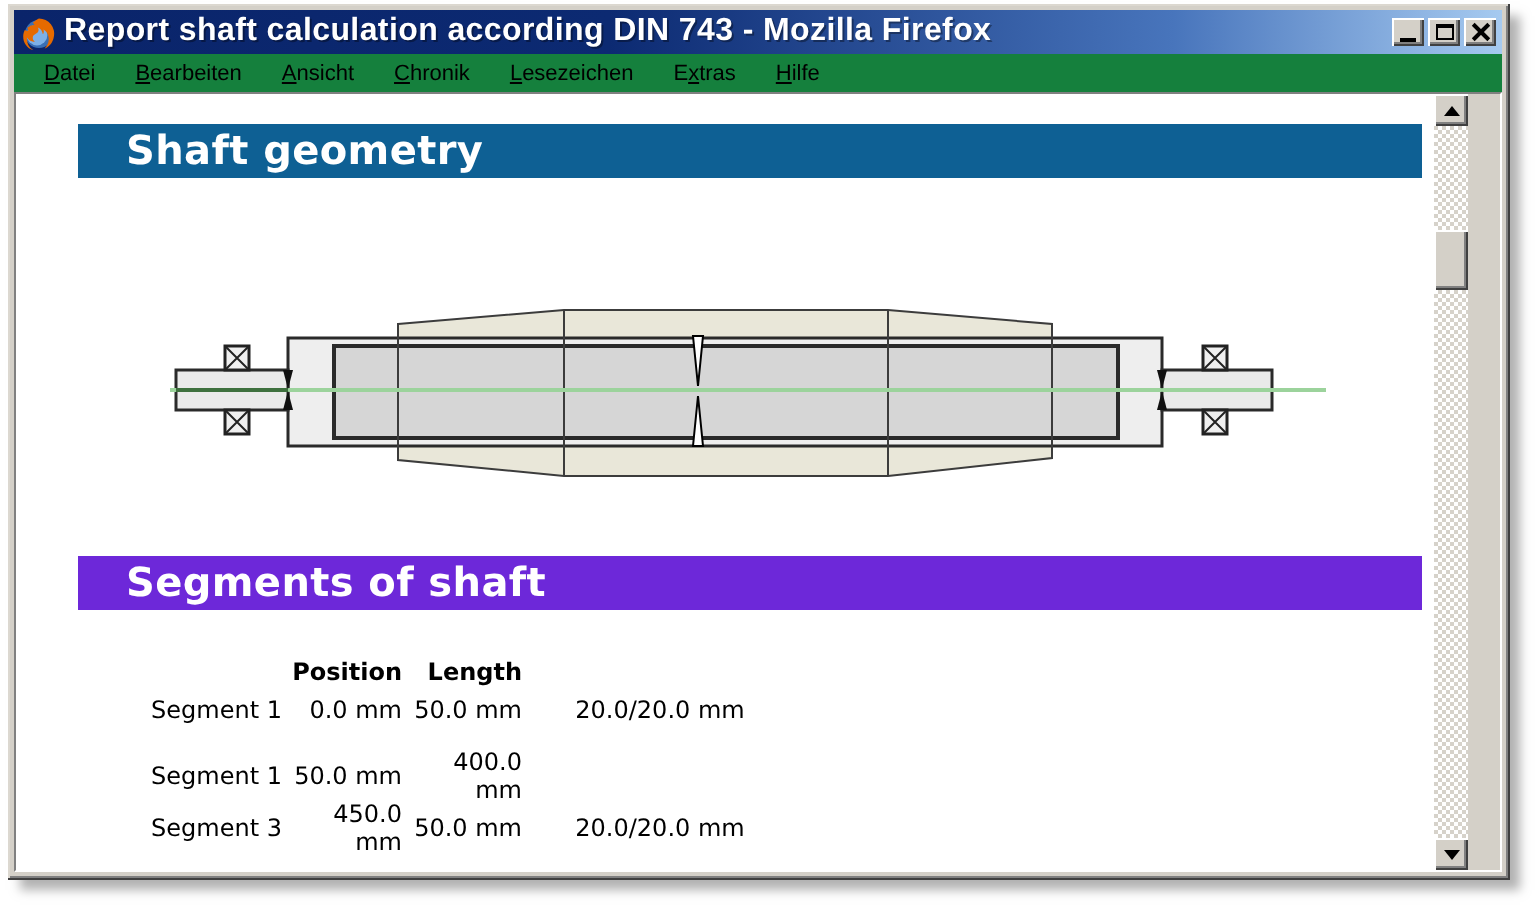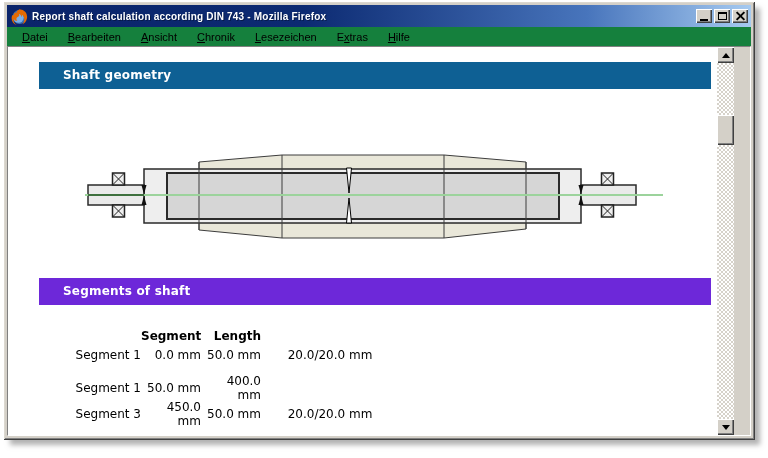--- a/index.html
+++ b/index.html
@@ -26,21 +26,21 @@
   
   .titlebar {
     height: 22px; flex: 0 0 22px;
     background: linear-gradient(90deg, #0a246a 0%, #0c2a72 40%, #4875bc 78%, #a6caf0 100%);
     display: flex; align-items: center;
     padding: 0 3px 0 3px;
     color: #ffffff;
   }
   .titlebar .app-icon { width: 17px; height: 17px; margin: 0 4px 0 1px; flex: 0 0 auto; }
   .title-text {
-    font-size: 10px; font-weight: bold; letter-spacing: 0.2px;
+    font-size: 16px; font-weight: bold; letter-spacing: 0.2px;
     white-space: nowrap; overflow: hidden; flex: 1 1 auto;
     text-shadow: 1px 1px 0 rgba(0,0,0,0.35);
   }
   .win-btns { display: flex; gap: 2px; flex: 0 0 auto; }
   .win-btn {
     width: 16px; height: 14px; background: #d4d0c8;
     box-shadow: inset 1px 1px 0 #ffffff, inset -1px -1px 0 #404040, inset -2px -2px 0 #808080;
     display: flex; align-items: center; justify-content: center;
   }
   .glyph-min { width: 8px; height: 2px; background: #000; margin-top: 7px; }
@@ -70,21 +70,21 @@
     border: 1px solid;
     border-color: #808080 #ffffff #ffffff #808080;
   }
   .page {
     position: relative; width: 709px; background: #ffffff; overflow: hidden;
   }
   .section-bar {
     position: absolute; left: 31px; width: 672px; height: 27px;
     line-height: 27px; padding-left: 24px;
     color: #ffffff; font-family: "DejaVu Sans", sans-serif;
-    font-size: 12px; font-weight: bold; letter-spacing: 0.2px;
+    font-size: 20px; font-weight: bold; letter-spacing: 0.2px;
   }
   .bar-geometry { top: 15px; }
   .bar-segments { top: 231px; }
 
   .drawing-svg { position: absolute; left: 0; top: 0; }
 
   
   .seg-row {
     position: absolute; left: 55px; height: 16px;
     display: grid;
@@ -211,21 +211,21 @@
 
       <div class="section-bar bar-geometry" style="background: rgb(14, 96, 148);">
         <span>Shaft geometry</span>
       </div>
       <div class="section-bar bar-segments" style="background: #6d28d9;">
         <span>Segments of shaft</span>
       </div>
 
       <div class="seg-row hdr r-hdr">
         <span class="c-label"></span>
-        <span class="c-pos">Segment</span>
+        <span class="c-pos">Position</span>
         <span class="c-len">Length</span>
         <span></span>
       </div>
       <div class="seg-row r-0">
         <span class="c-label">Segment 1</span>
         <span class="c-pos">0.0 mm</span>
         <span class="c-len">50.0 mm</span>
         <span></span>
         <span class="c-dia">20.0/20.0 mm</span>
       </div>

